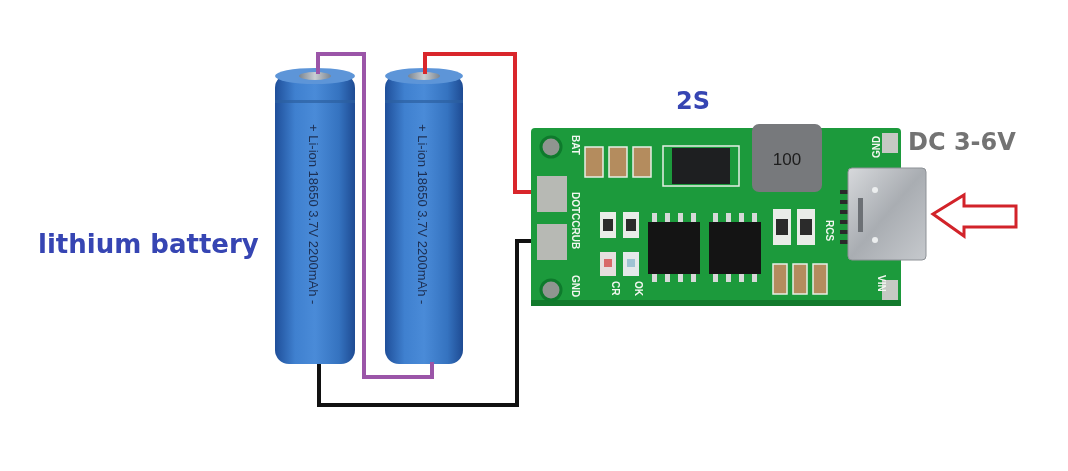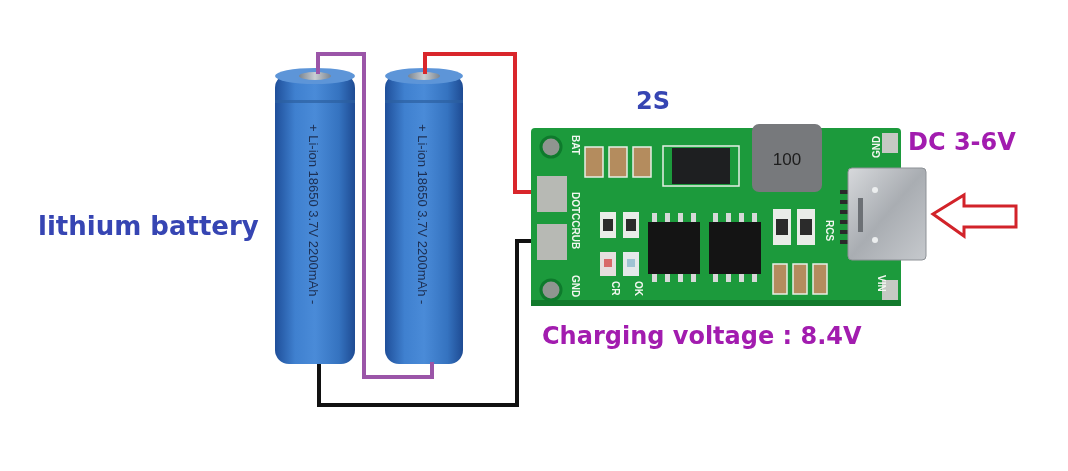--- a/index.html
+++ b/index.html
@@ -1,19 +1,19 @@
 <!DOCTYPE html>
 <html><head>
 <meta charset="utf-8">
 <style>
   html,body{margin:0;padding:0;background:#fff;}
   #stage{position:relative;width:1068px;height:471px;overflow:hidden;background:#fff;font-family:"DejaVu Sans","Liberation Sans",sans-serif;}
   .lbl{position:absolute;font-weight:bold;white-space:nowrap;}
   .blue{color:#3645b3;}
-  .red{color:#a21caf;}
+  .red{color:#737373;}
   svg{position:absolute;left:0;top:0;}
   .battery-text{font-family:"Liberation Sans",sans-serif;font-size:13px;fill:#1d2f52;}
   .silk{font-family:"Liberation Sans",sans-serif;font-size:10px;fill:#f2f7f0;font-weight:bold;}
 </style>
 </head>
 <body>
 
 <div id="stage">
 
   <svg width="1068" height="471" viewBox="0 0 1068 471">
@@ -153,17 +153,16 @@
       <text class="silk" transform="translate(612,281) rotate(90)">CR</text>
       <text class="silk" transform="translate(635,281) rotate(90)">OK</text>
       <text class="silk" transform="translate(826,220) rotate(90)">RCS</text>
       <text class="silk" transform="translate(880,158) rotate(-90)">GND</text>
       <text class="silk" transform="translate(878,275) rotate(90)">VIN</text>
     </g>
 
     <path d="M933,214 L964,195 L964,206 L1016,206 L1016,227 L964,227 L964,236 Z" fill="#fff" stroke="#d2232a" stroke-width="3" stroke-linejoin="miter"></path>
   </svg>
 
-  <div class="lbl blue" style="left:38px;top:211px;font-size:26px;">lithium battery</div>
-  <div class="lbl blue" style="left:636px;top:87px;font-size:24px;">2S</div>
+  <div class="lbl blue" style="left:38px;top:229px;font-size:26px;">lithium battery</div>
+  <div class="lbl blue" style="left:676px;top:87px;font-size:24px;">2S</div>
   <div class="lbl red" style="left:908px;top:128px;font-size:24px;">DC 3-6V</div>
-  <div class="lbl red" style="left:542px;top:322px;font-size:24px;">Charging voltage : 8.4V</div>
 </div>
 
 </body></html>

